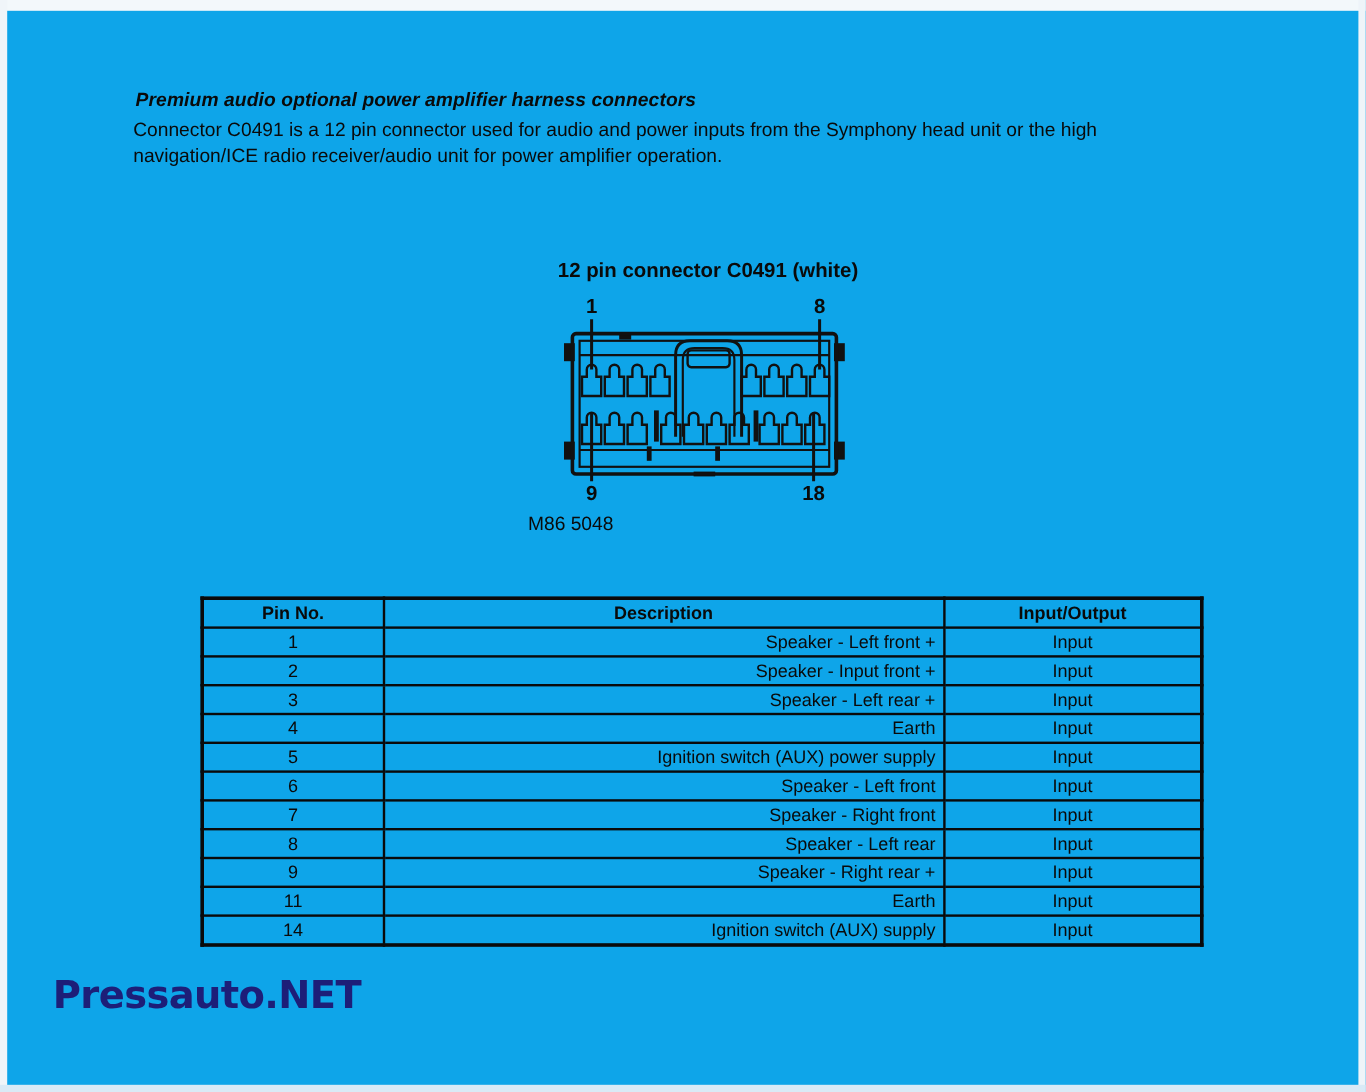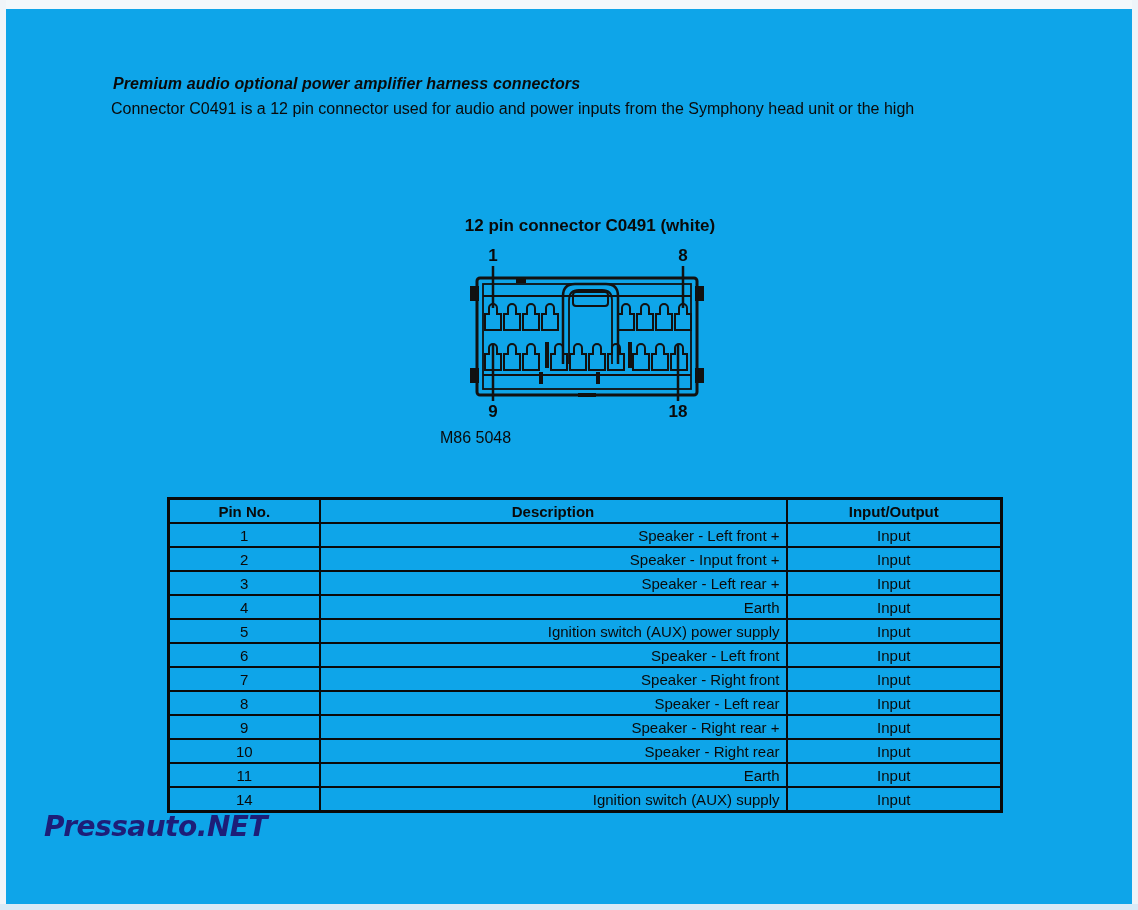--- a/index.html
+++ b/index.html
@@ -51,35 +51,36 @@
   }
   table.pin-table th{font-weight:bold;text-align:center;}
   td.c-pin{text-align:center;}
   td.c-desc{text-align:right;padding-left:16px;}
   td.c-io{text-align:center;}
 
   
   .watermark{
     position:absolute;left:44px;top:810px;
     font-family:"DejaVu Sans",sans-serif;
-    font-size:28px;font-weight:bold;letter-spacing:-0.5px;font-style:italic;
+    font-size:32px;font-weight:bold;letter-spacing:-0.5px;
   }
 </style>
 </head>
 <body>
 
 <div class="page">
   <div class="edge edge-top"></div>
   <div class="edge edge-left"></div>
   <div class="edge edge-right"></div>
   <div class="edge edge-bottom"></div>
 
   <div class="header-block">
     <div class="header-title">Premium audio optional power amplifier harness connectors</div>
     <div class="header-line">Connector C0491 is a 12 pin connector used for audio and power inputs from the Symphony head unit or the high</div>
+    <div class="header-line">navigation/ICE radio receiver/audio unit for power amplifier operation.</div>
   </div>
 
   <div class="diagram-title">12 pin connector C0491 (white)</div>
 
   <svg class="connector-svg" viewBox="0 0 300 175">
 
     <g>
 
       <rect x="30" y="42" width="9" height="15" fill="#111"></rect>
       <rect x="30" y="124" width="9" height="15" fill="#111"></rect>
@@ -193,25 +194,20 @@
           <td class="c-pin">8</td>
           <td class="c-desc">Speaker - Left rear</td>
           <td class="c-io">Input</td>
         </tr>
       <tr>
           <td class="c-pin">9</td>
           <td class="c-desc">Speaker - Right rear +</td>
           <td class="c-io">Input</td>
         </tr>
       <tr>
-          <td class="c-pin">10</td>
-          <td class="c-desc">Speaker - Right rear</td>
-          <td class="c-io">Input</td>
-        </tr>
-      <tr>
           <td class="c-pin">11</td>
           <td class="c-desc">Earth</td>
           <td class="c-io">Input</td>
         </tr>
       <tr>
           <td class="c-pin">14</td>
           <td class="c-desc">Ignition switch (AUX) supply</td>
           <td class="c-io">Input</td>
         </tr>
     </tbody>

